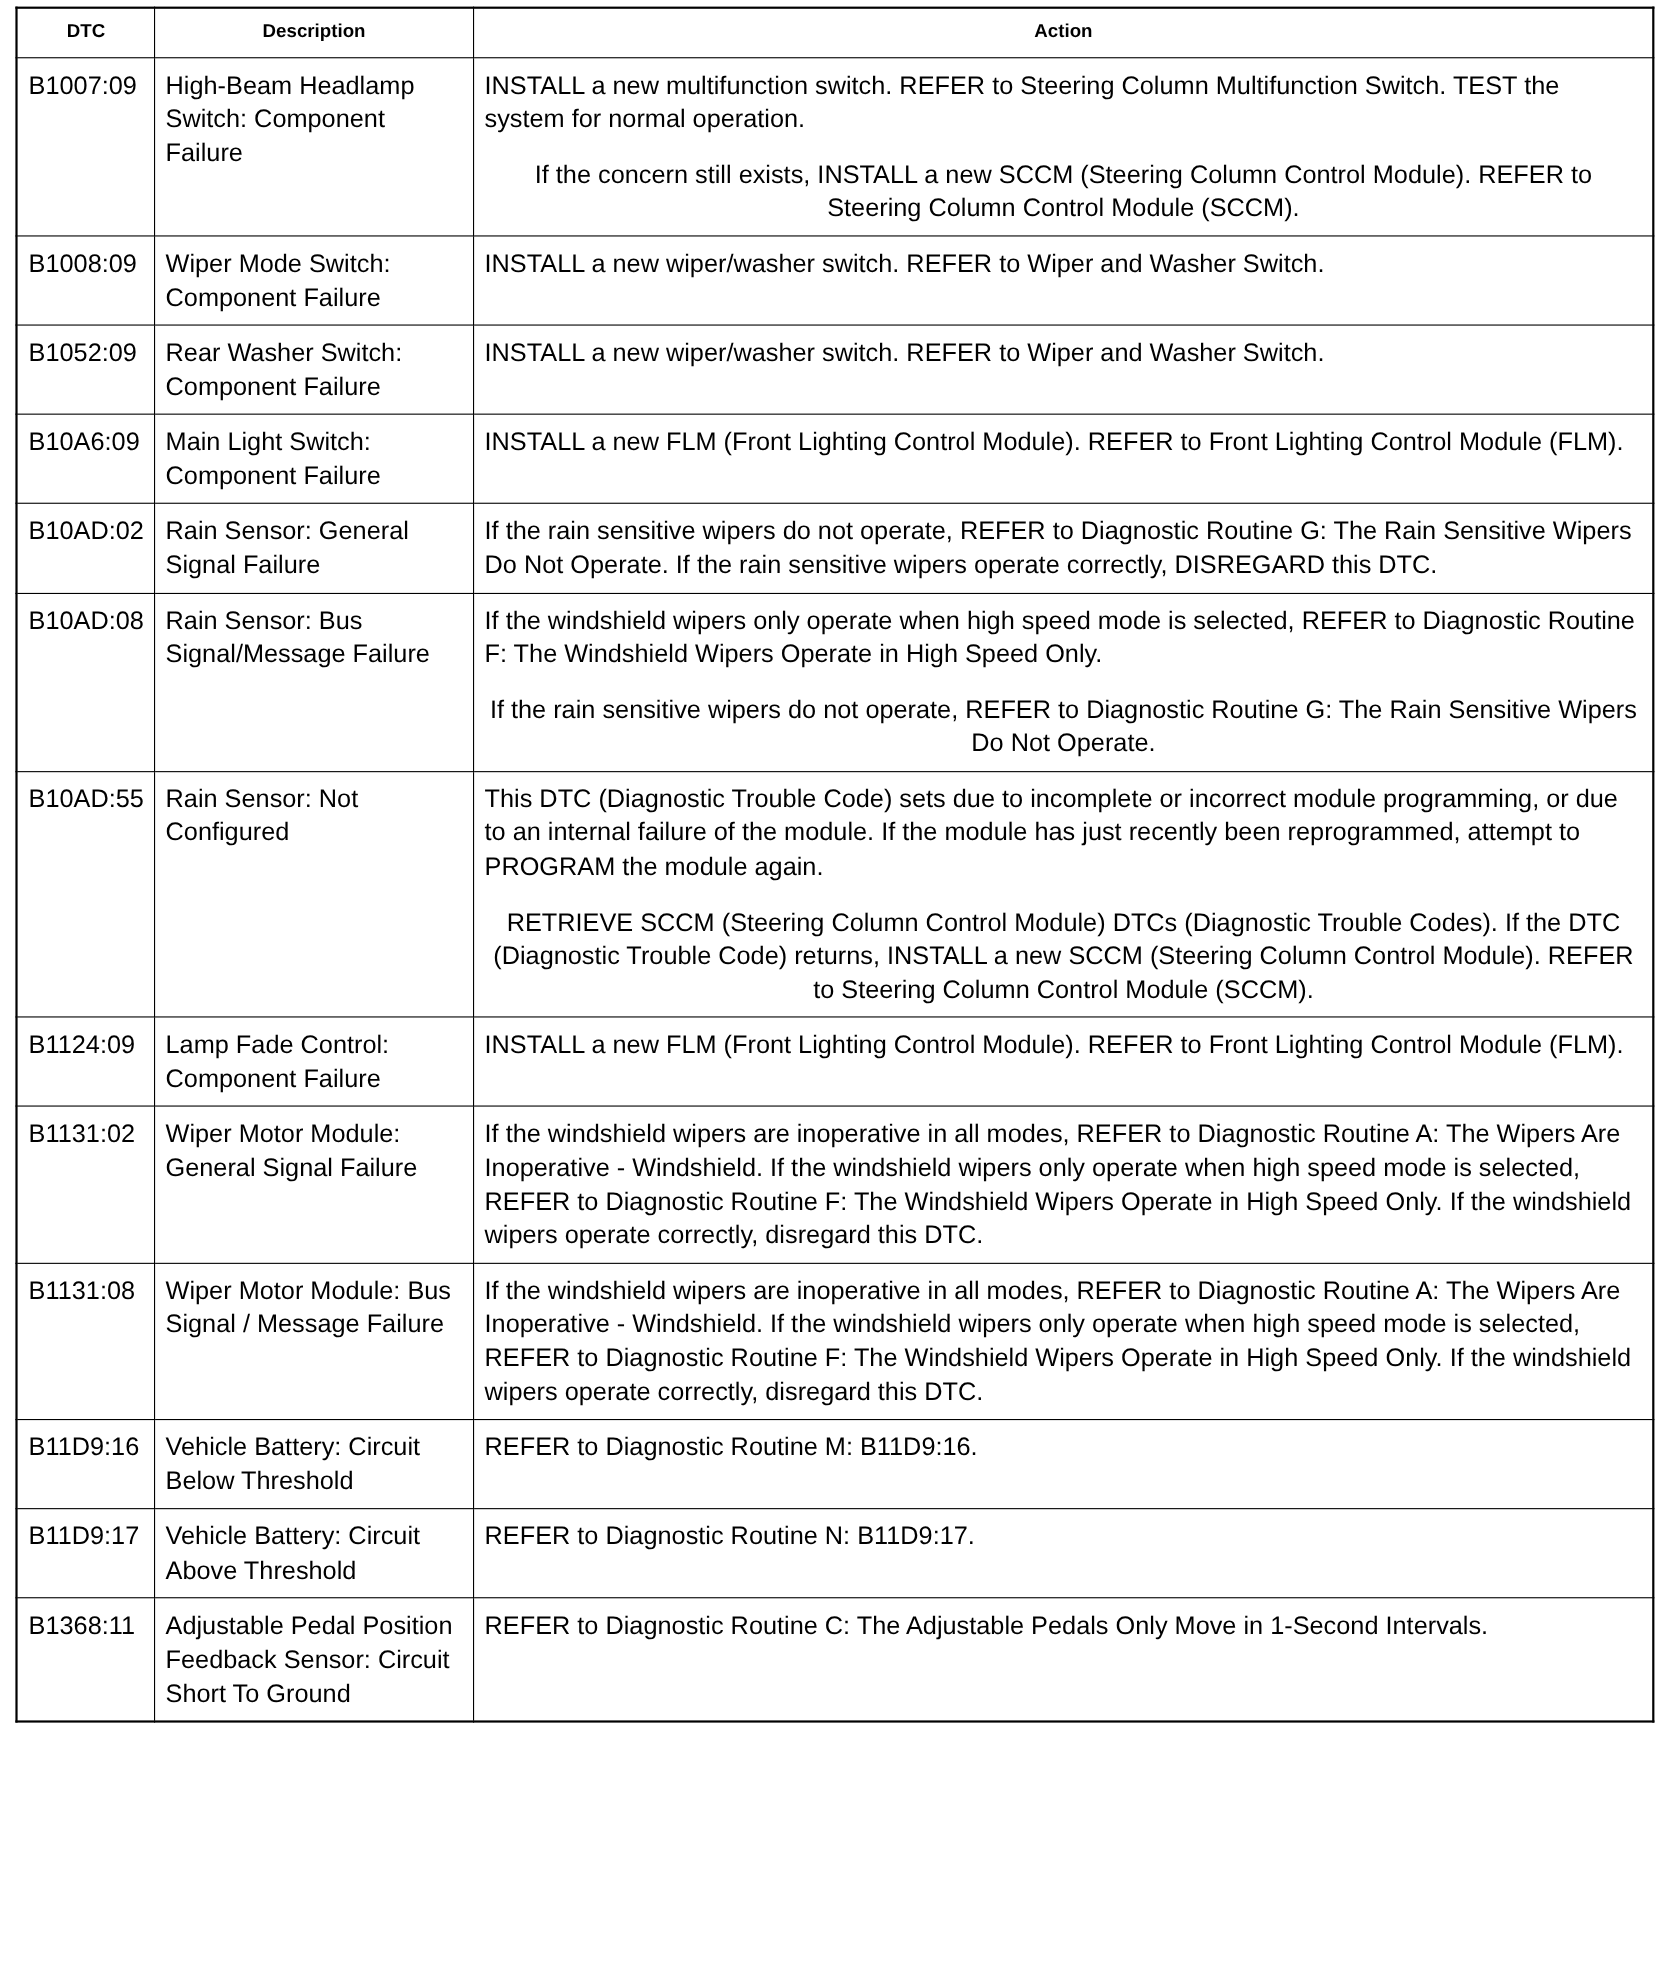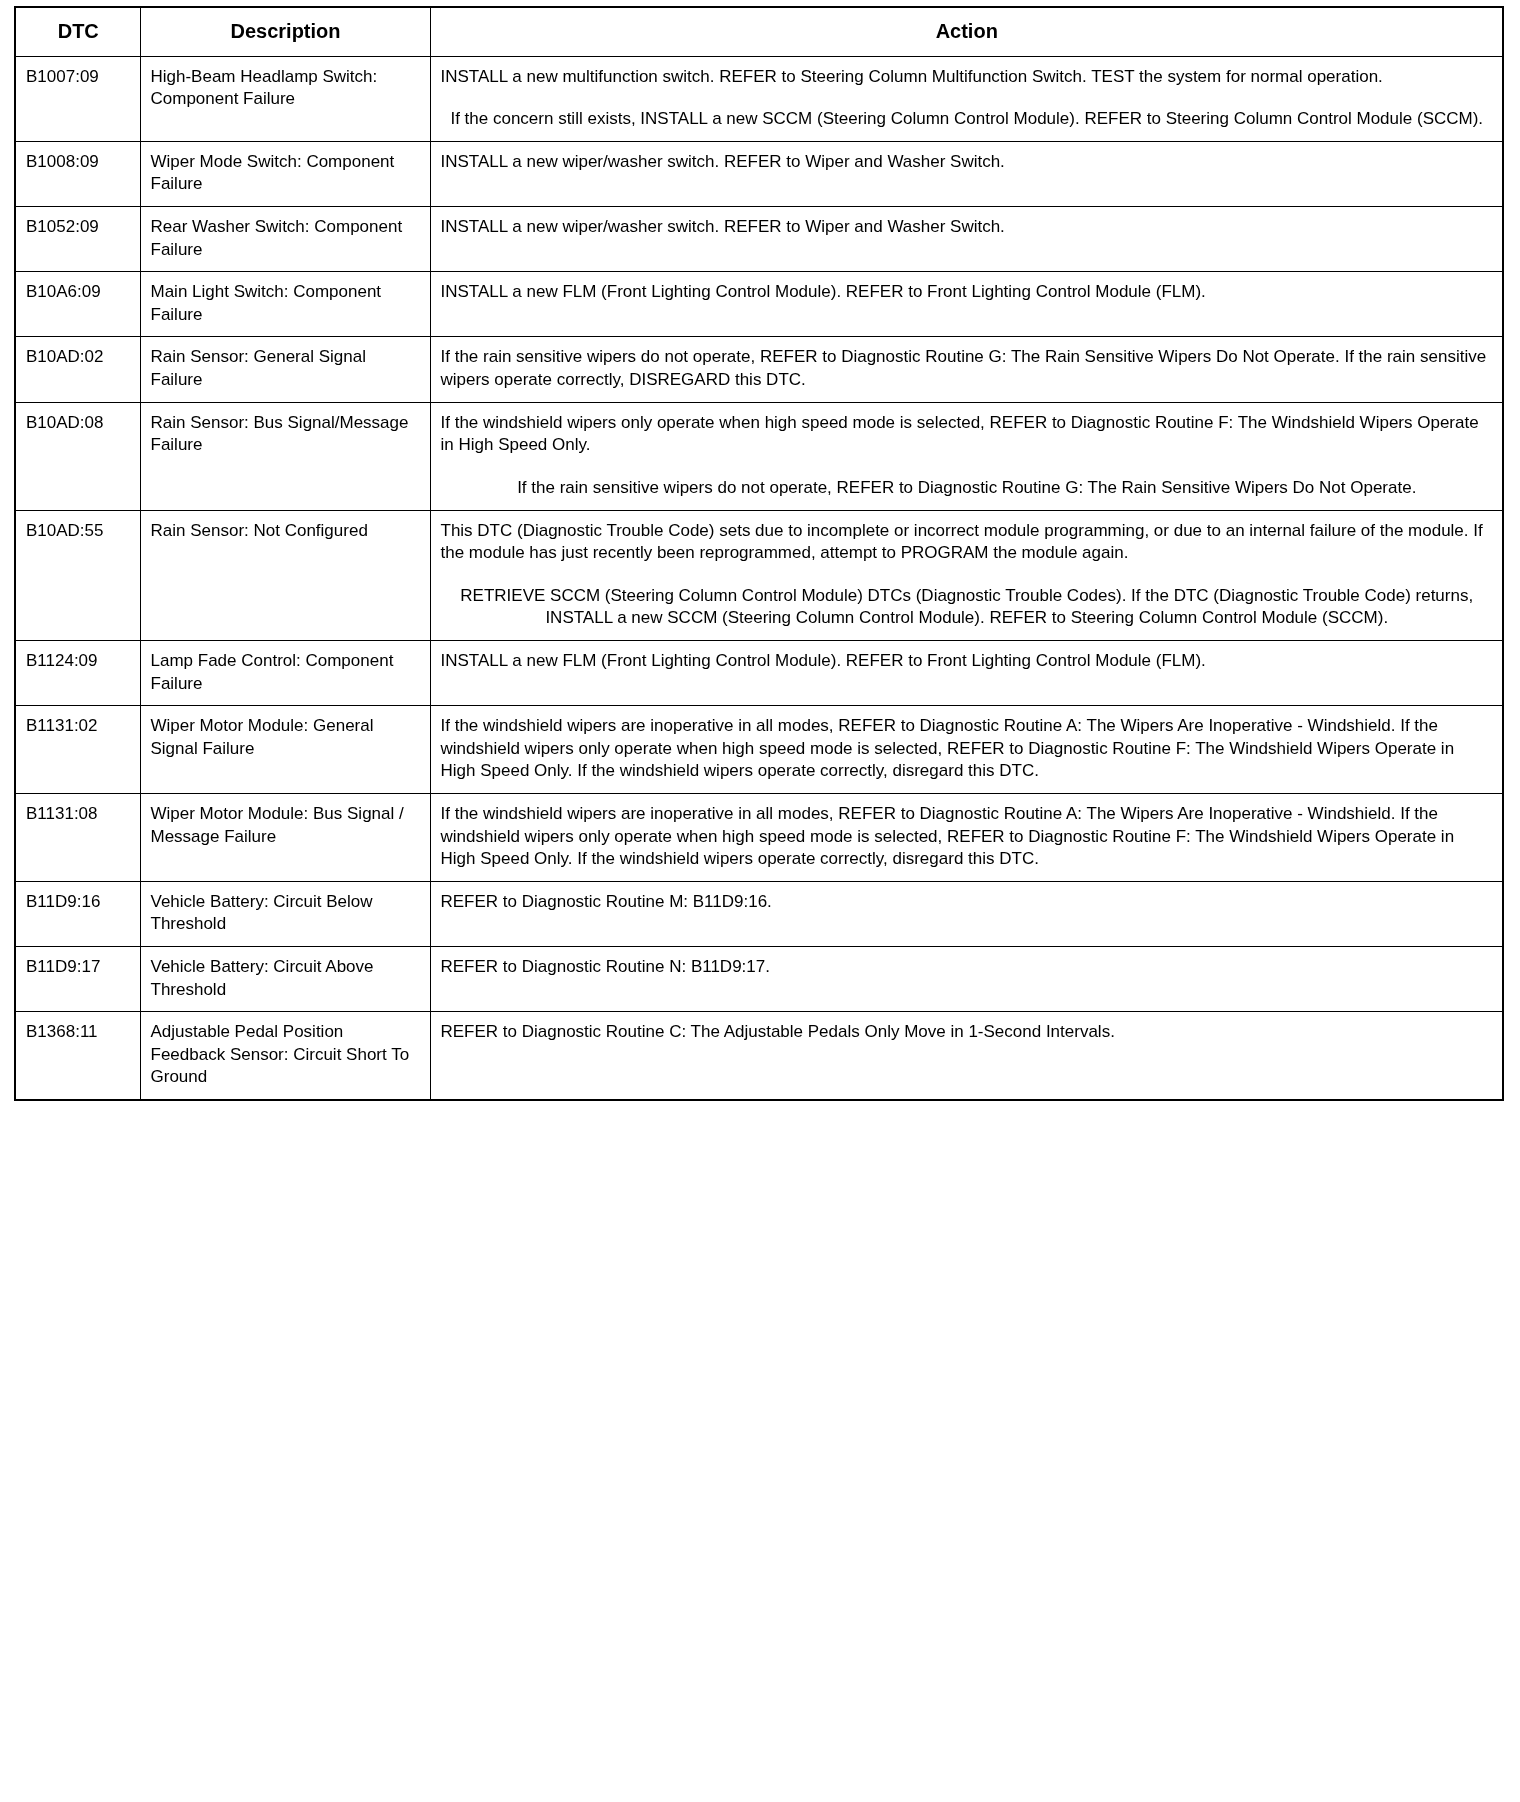--- a/index.html
+++ b/index.html
@@ -21,27 +21,27 @@
     border-collapse: collapse;
     width: 1490px;
     table-layout: fixed;
     border: 2px solid #000;
   }
   table.dtc-table th,
   table.dtc-table td {
     border: 1.5px solid #000;
     vertical-align: top;
     padding: 9px 9px 10px 10px;
-    font-size: 17px;
+    font-size: 23px;
     line-height: 1.33;
   }
   table.dtc-table thead th {
     text-align: center;
     font-weight: bold;
-    font-size: 20px;
+    font-size: 17px;
     padding-top: 10px;
     padding-bottom: 11px;
     vertical-align: middle;
   }
   col.c-dtc { width: 125px; }
   col.c-desc { width: 290px; }
   col.c-action { width: auto; }
   td.dtc-cell { white-space: nowrap; }
   td.action-cell p {
     margin: 0 0 0 0;

